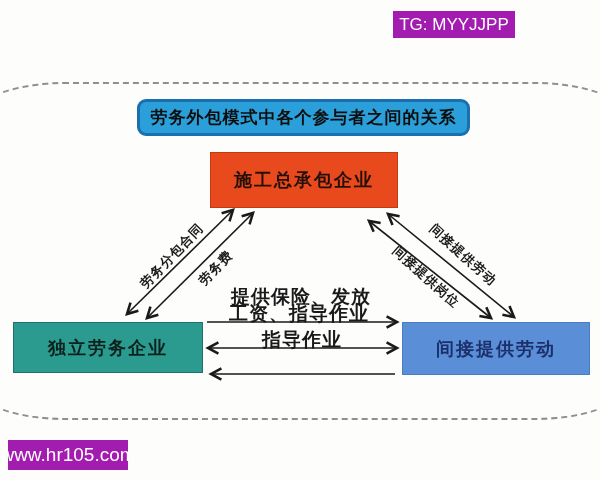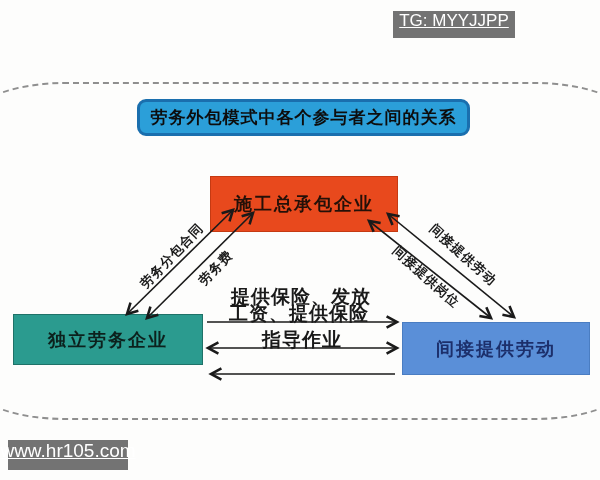--- a/index.html
+++ b/index.html
@@ -19,24 +19,24 @@
     background:#2b9fd9;border:3px solid #1a6fae;border-radius:9px;
     box-sizing:border-box;display:flex;align-items:center;justify-content:center;
     font-size:17px;font-weight:bold;letter-spacing:1px;color:#0d0d0d;
   }
   .node{
     position:absolute;display:flex;align-items:center;justify-content:center;
     font-size:18px;font-weight:bold;letter-spacing:2px;box-sizing:border-box;
   }
   .node-contractor{
     left:210px;top:152px;width:188px;height:56px;
-    background:#e8491d;border:1px solid #c53a12;color:#241008;margin-top:24px;
+    background:#e8491d;border:1px solid #c53a12;color:#241008;
   }
   .node-labor{
-    left:13px;top:314px;width:190px;height:51px;
+    left:13px;top:322px;width:190px;height:51px;
     background:#2b9b8f;border:1px solid #1f7268;color:#0c211d;
   }
   .node-workers{
     left:402px;top:322px;width:188px;height:53px;
     background:#5a8fd8;border:1px solid #4a7dc2;color:#1c2f6b;
   }
   .arrows-layer{position:absolute;left:0;top:0;width:600px;height:480px;pointer-events:none;}
   .edge-label{
     position:absolute;transform:translate(-50%,-50%);
     font-weight:bold;white-space:nowrap;color:#1a1a1a;
@@ -45,22 +45,22 @@
   .lbl-subcontract{left:172px;top:256px;transform:translate(-50%,-50%) rotate(-46deg);}
   .lbl-fee{left:216px;top:268px;transform:translate(-50%,-50%) rotate(-46deg);}
   .lbl-indirect-labor{left:463px;top:255px;transform:translate(-50%,-50%) rotate(42deg);}
   .lbl-indirect-post{left:426px;top:277px;transform:translate(-50%,-50%) rotate(42deg);}
   .mid{font-size:19px;letter-spacing:1px;}
   .lbl-insurance-1{left:301px;top:297px;}
   .lbl-insurance-2{left:299px;top:314px;}
   .lbl-contract{left:302px;top:340px;}
   .lbl-direct{left:303px;top:366px;}
   .watermark{
-    position:absolute;background:#737373;color:#ffffff;
-    display:flex;justify-content:center;text-decoration:underline;
+    position:absolute;background:#a21caf;color:#ffffff;
+    display:flex;align-items:center;justify-content:center;
   }
   .wm-top{left:393px;top:11px;width:122px;height:27px;font-size:17px;}
   .wm-bottom{left:8px;top:440px;width:120px;height:30px;font-size:19px;}
 </style>
 </head>
 <body>
 
 <div class="stage">
 
   <div class="dashed-boundary"></div>
@@ -95,21 +95,21 @@
     <line x1="207" y1="322" x2="397" y2="322" stroke="#1a1a1a" stroke-width="1.6" marker-end="url(#mEnd)"></line>
     <line x1="208" y1="348" x2="397" y2="348" stroke="#1a1a1a" stroke-width="1.6" marker-start="url(#mStart)" marker-end="url(#mEnd)"></line>
     <line x1="211" y1="374" x2="395" y2="374" stroke="#1a1a1a" stroke-width="1.6" marker-start="url(#mStart)"></line>
   </svg>
 
   <div class="edge-label diag lbl-subcontract">劳务分包合同</div>
   <div class="edge-label diag lbl-fee">劳务费</div>
   <div class="edge-label diag lbl-indirect-labor">间接提供劳动</div>
   <div class="edge-label diag lbl-indirect-post">间接提供岗位</div>
   <div class="edge-label mid lbl-insurance-1">提供保险、发放</div>
-  <div class="edge-label mid lbl-insurance-2">工资、提供保险</div>
+  <div class="edge-label mid lbl-insurance-2">工资、指导作业</div>
   <div class="edge-label mid lbl-contract">指导作业</div>
 
   <div class="watermark wm-top">
     <span>TG: MYYJJPP</span>
   </div>
   <div class="watermark wm-bottom">
     <span>www.hr105.com</span>
   </div>
 
 </div>

